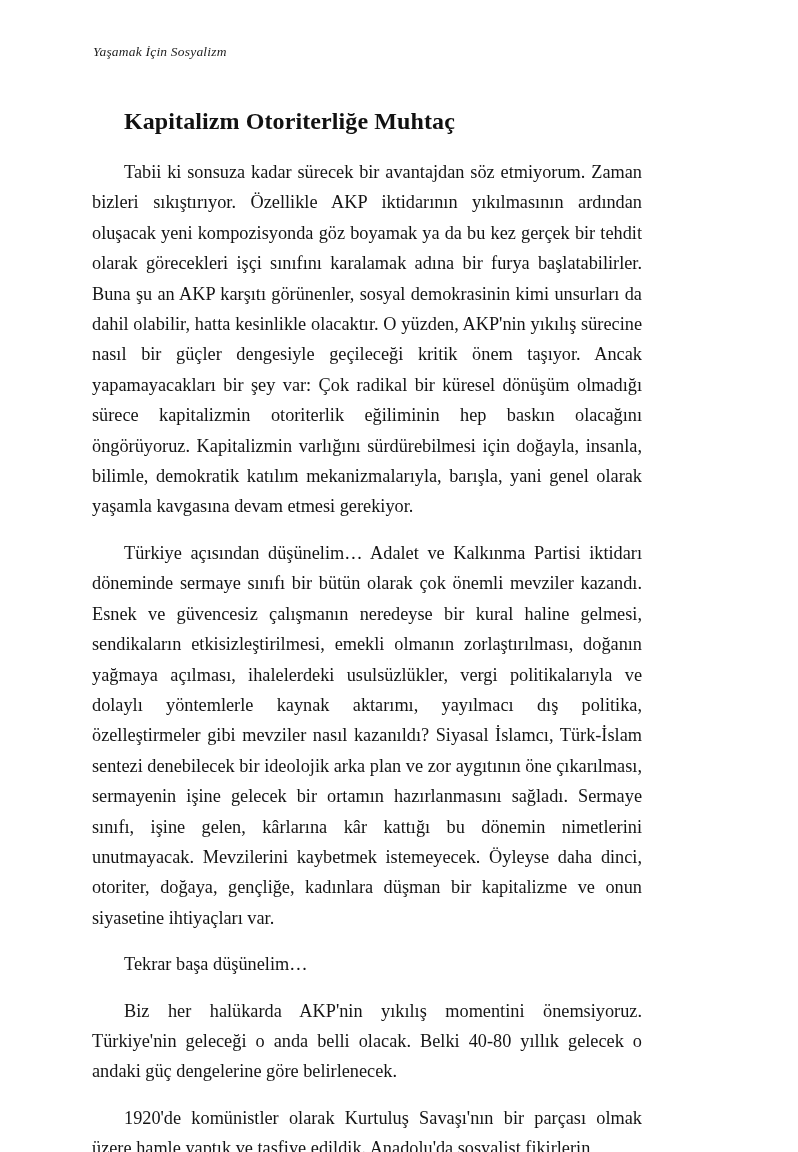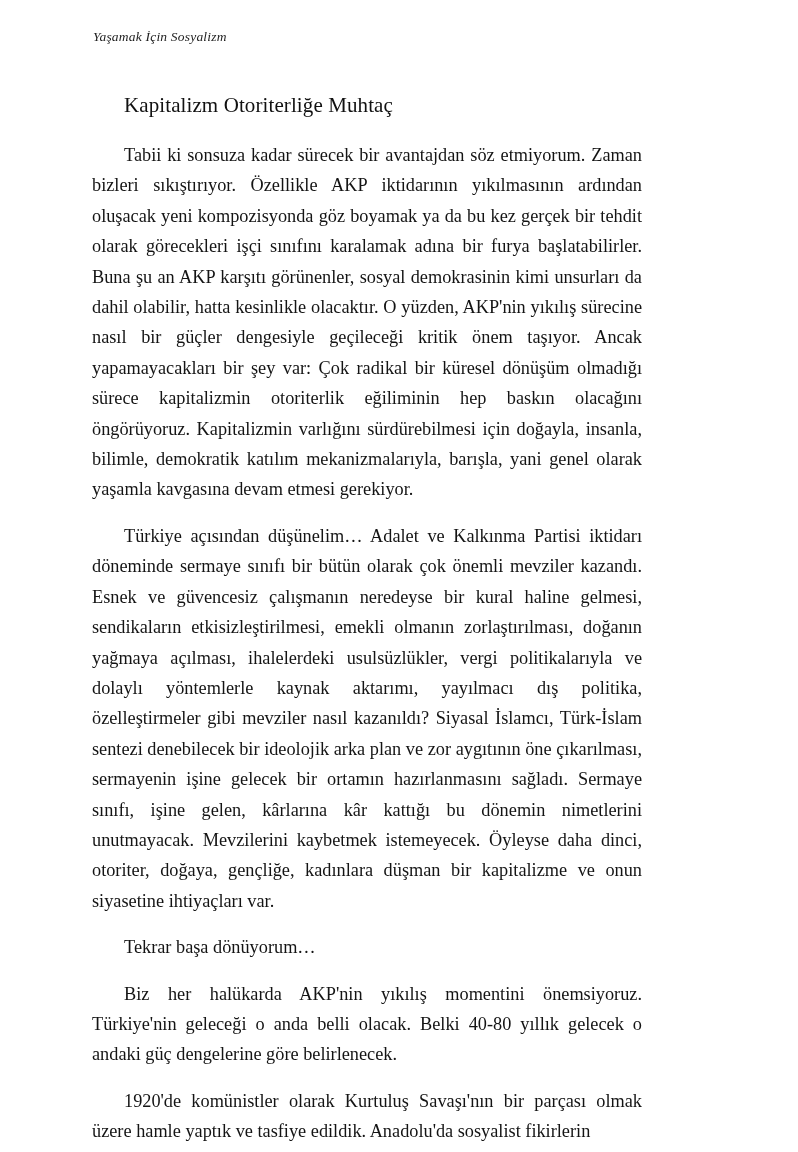--- a/index.html
+++ b/index.html
@@ -12,34 +12,34 @@
     height: 1152px;
     font-family: "Liberation Serif", "DejaVu Serif", serif;
     color: #1a1a1a;
     position: relative;
     overflow: hidden;
   }
   .page {
     width: 752px;
     height: 1152px;
     box-sizing: border-box;
-    padding: 29px 104px 40px 92px;
+    padding: 44px 104px 40px 92px;
     position: relative;
   }
   .running-head {
     font-style: italic;
     font-size: 13.5px;
     letter-spacing: 0.2px;
     color: #222;
     margin-left: 1px;
     margin-bottom: 48px;
   }
   h1.chapter-title {
-    font-size: 21px;
-    font-weight: normal;
+    font-size: 24px;
+    font-weight: bold;
     margin: 0 0 22px 0;
     padding-left: 32px;
     letter-spacing: 0.1px;
     color: #111;
   }
   p.body-par {
     font-size: 18.3px;
     line-height: 30.4px;
     text-align: justify;
     text-justify: inter-word;
@@ -66,18 +66,18 @@
 <body>
 
 <div class="page">
 
   <div class="running-head">Yaşamak İçin Sosyalizm</div>
 
   <h1 class="chapter-title">Kapitalizm Otoriterliğe Muhtaç</h1>
 
   <p class="body-par">Tabii ki sonsuza kadar sürecek bir avantajdan söz etmiyorum. Zaman bizleri sıkıştırıyor. Özellikle AKP iktidarının yıkılmasının ardından oluşacak yeni kompozisyonda göz boyamak ya da bu kez gerçek bir tehdit olarak görecekleri işçi sınıfını karalamak adına bir furya başlatabilirler. Buna şu an AKP karşıtı görünenler, sosyal demokrasinin kimi unsurları da dahil olabilir, hatta kesinlikle olacaktır. O yüzden, AKP'nin yıkılış sürecine nasıl bir güçler dengesiyle geçileceği kritik önem taşıyor. Ancak yapamayacakları bir şey var: Çok radikal bir küresel dönüşüm olmadığı sürece kapitalizmin otoriterlik eğiliminin hep baskın olacağını öngörüyoruz. Kapitalizmin varlığını sürdürebilmesi için doğayla, insanla, bilimle, demokratik katılım mekanizmalarıyla, barışla, yani genel olarak yaşamla kavgasına devam etmesi gerekiyor.</p>
   <p class="body-par">Türkiye açısından düşünelim… Adalet ve Kalkınma Partisi iktidarı döneminde sermaye sınıfı bir bütün olarak çok önemli mevziler kazandı. Esnek ve güvencesiz çalışmanın neredeyse bir kural haline gelmesi, sendikaların etkisizleştirilmesi, emekli olmanın zorlaştırılması, doğanın yağmaya açılması, ihalelerdeki usulsüzlükler, vergi politikalarıyla ve dolaylı yöntemlerle kaynak aktarımı, yayılmacı dış politika, özelleştirmeler gibi mevziler nasıl kazanıldı? Siyasal İslamcı, Türk-İslam sentezi denebilecek bir ideolojik arka plan ve zor aygıtının öne çıkarılması, sermayenin işine gelecek bir ortamın hazırlanmasını sağladı. Sermaye sınıfı, işine gelen, kârlarına kâr kattığı bu dönemin nimetlerini unutmayacak. Mevzilerini kaybetmek istemeyecek. Öyleyse daha dinci, otoriter, doğaya, gençliğe, kadınlara düşman bir kapitalizme ve onun siyasetine ihtiyaçları var.</p>
-  <p class="body-par">Tekrar başa dönüyorum…</p>
+  <p class="body-par">Tekrar başa düşünelim…</p>
   <p class="body-par">Biz her halükarda AKP'nin yıkılış momentini önemsiyoruz. Türkiye'nin geleceği o anda belli olacak. Belki 40-80 yıllık gelecek o andaki güç dengelerine göre belirlenecek.</p>
   <p class="body-par">1920'de komünistler olarak Kurtuluş Savaşı'nın bir parçası olmak üzere hamle yaptık ve tasfiye edildik. Anadolu'da sosyalist fikirlerin</p>
 
 
 </div>
 
 </body></html>

